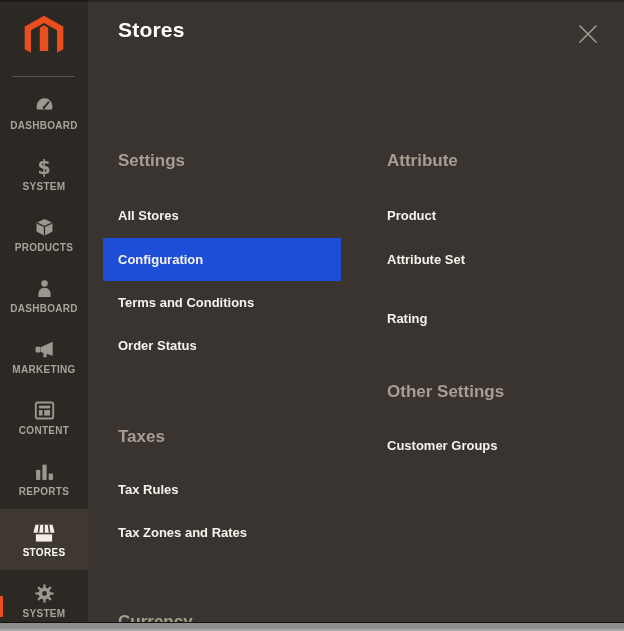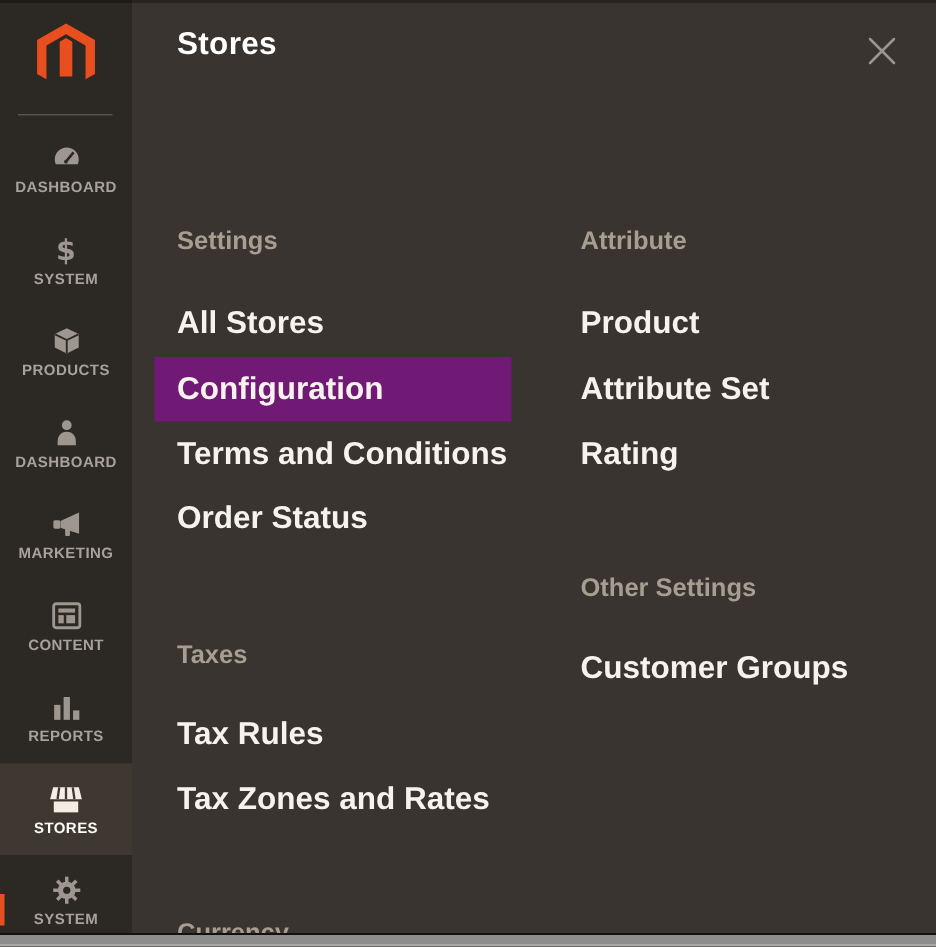--- a/index.html
+++ b/index.html
@@ -20,22 +20,22 @@
   .sliver{position:absolute;left:0;top:596px;width:3px;height:21px;background:#e94e1f;}
   
   .flyout{position:absolute;left:88px;top:0;width:536px;height:622px;background:#393430;overflow:hidden;}
   .flyout-title{position:absolute;left:30px;top:18px;margin:0;font-size:21px;font-weight:700;color:#ffffff;letter-spacing:.2px;}
   .close-btn{position:absolute;left:486px;top:20px;width:28px;height:28px;background:none;border:none;padding:2px;cursor:pointer;}
   .col{position:absolute;top:0;width:238px;height:622px;margin-top:48px;}
   .col-1{left:15px;}
   .col-2{left:284px;}
   .sec-title{position:absolute;left:15px;font-size:17px;font-weight:700;color:#a79d90;line-height:20px;white-space:nowrap;}
   .row{position:absolute;left:0;width:238px;height:43px;line-height:43px;padding-left:15px;box-sizing:border-box;
-       font-size:21px;font-weight:600;color:#f7f2ec;cursor:pointer;white-space:nowrap;}
-  .row.active{background:#701a75;}
+       font-size:13px;font-weight:600;color:#f7f2ec;cursor:pointer;white-space:nowrap;}
+  .row.active{background:#1d4ed8;}
   
   .top-edge{position:absolute;left:0;top:0;width:624px;height:2px;background:rgba(0,0,0,.30);z-index:6;}
   .bottom-strip{position:absolute;left:0;top:622px;width:624px;height:9px;
        background:linear-gradient(#141210 0,#141210 1px,#8d8d8d 1px,#8d8d8d 7px,#a8a8a8 7px,#a8a8a8 9px);}
 </style>
 </head>
 <body>
 
 <div class="screen">
 
@@ -195,21 +195,21 @@
     </div>
 
     <div class="col col-2">
       <div class="sec-title" style="top:103px">Attribute</div>
       <div class="row" style="top:190px">
         <span>Attribute Set</span>
       </div>
       <div class="row" style="top:146px">
         <span>Product</span>
       </div>
-      <div class="row" style="top:233px">
+      <div class="row" style="top:249px">
         <span>Rating</span>
       </div>
 
       <div class="sec-title" style="top:334px">Other Settings</div>
       <div class="row" style="top:376px">
         <span>Customer Groups</span>
       </div>
     </div>
 
   </section>

